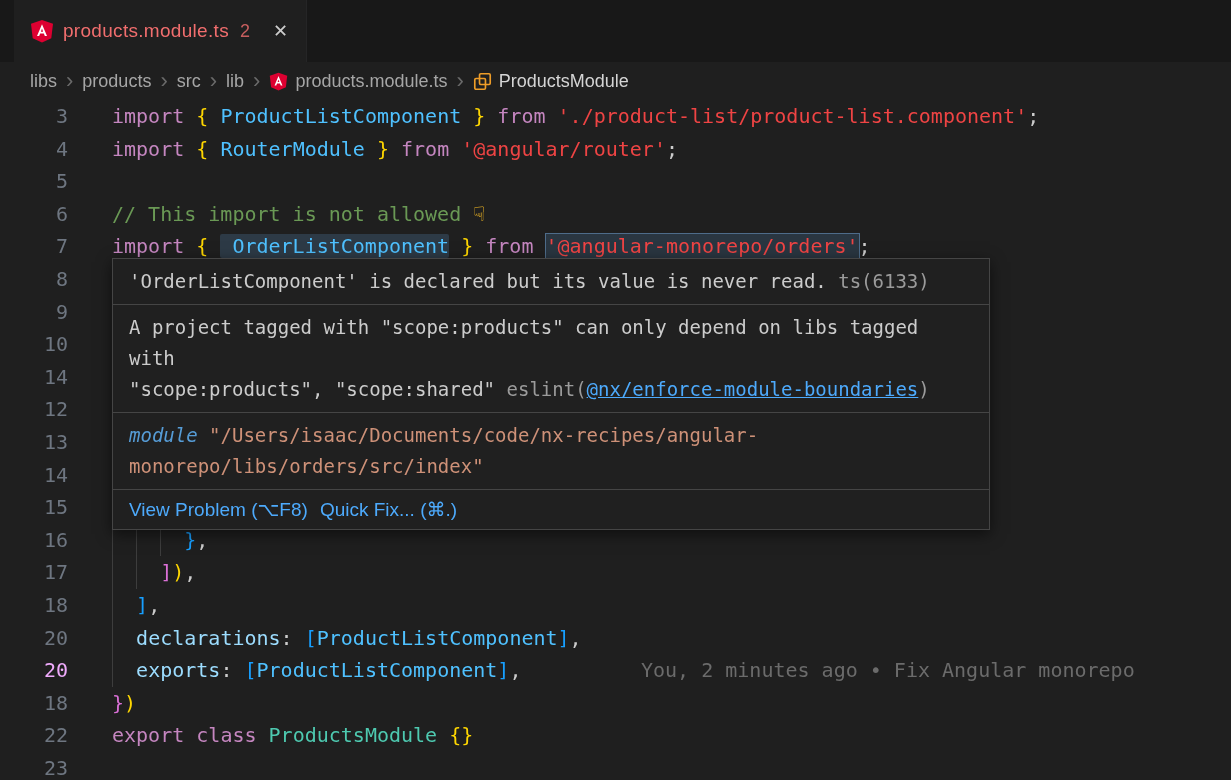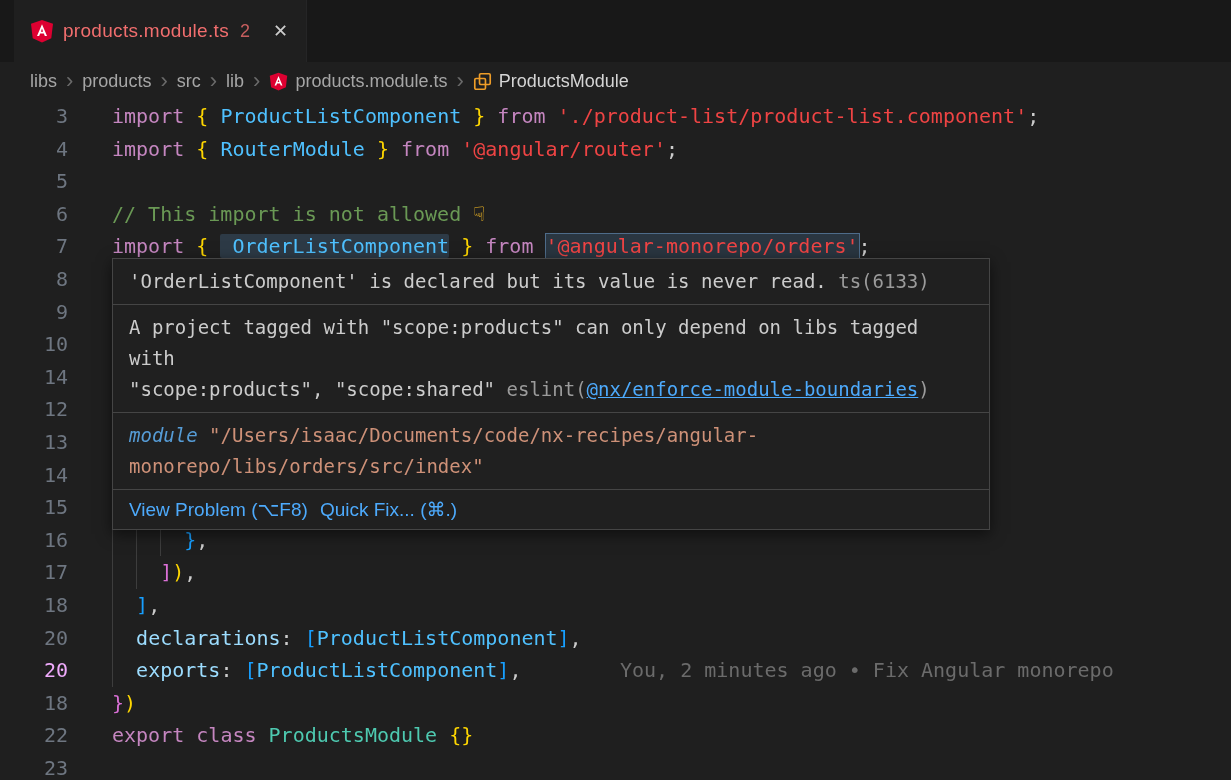--- a/index.html
+++ b/index.html
@@ -43,21 +43,21 @@
   .t-b1   { color:#FFD700; }
   .t-b2   { color:#DA70D6; }
   .t-b3   { color:#179FFF; }
   .t-emoji{ color:#fbbf24; }
 
   .x-hl  { background:rgba(61,90,117,.45); border-radius:2px;padding-left:12px; }
   .x-hlb { background:rgba(61,90,117,.40); outline:1px solid rgba(110,160,210,.6); }
   .x-sq  { text-decoration:underline wavy #f14c4c; text-decoration-skip-ink:none;
            text-underline-offset:5px; }
 
-  .blame { position:absolute; left:508px; top:0; color:#6b6b6b; white-space:pre; }
+  .blame { position:absolute; left:529px; top:0; color:#6b6b6b; white-space:pre; }
 
   
   .hover { position:absolute; left:112px; top:158px; width:878px; z-index:5;
            background:#202020; border:1px solid #454545;
            box-shadow:0 4px 14px rgba(0,0,0,.55); font-size:19px; }
   .hsec { padding:7px 16px; }
   .hsec + .hsec { border-top:1px solid #454545; }
   .hline { line-height:31px; white-space:pre-wrap; }
   .p-fg  { color:#cccccc; }
   .p-dim { color:#9b9b9b; }

